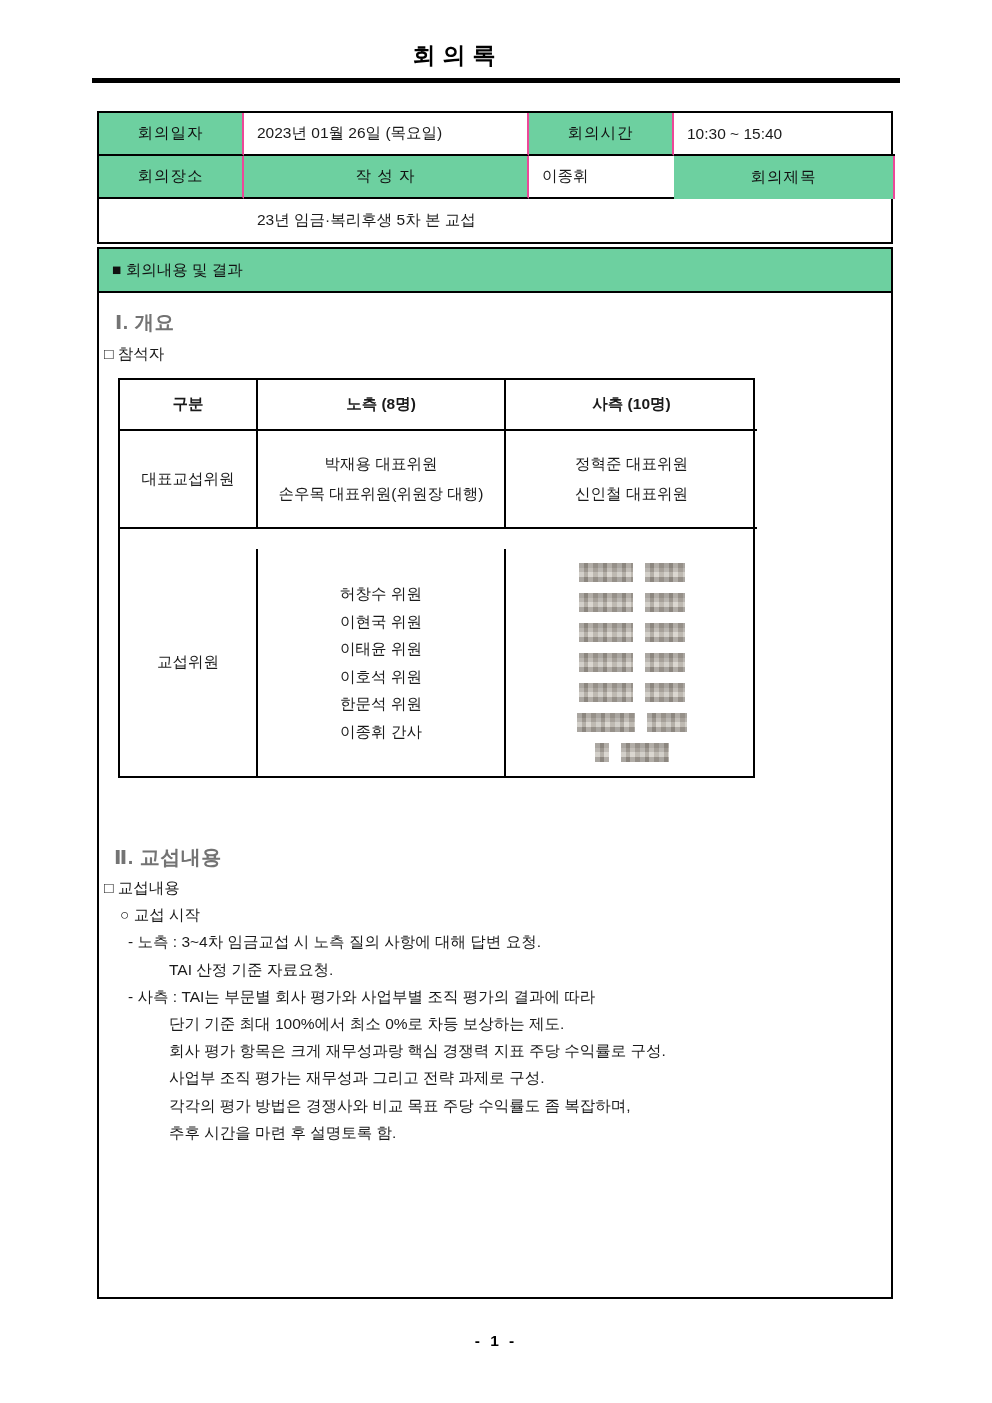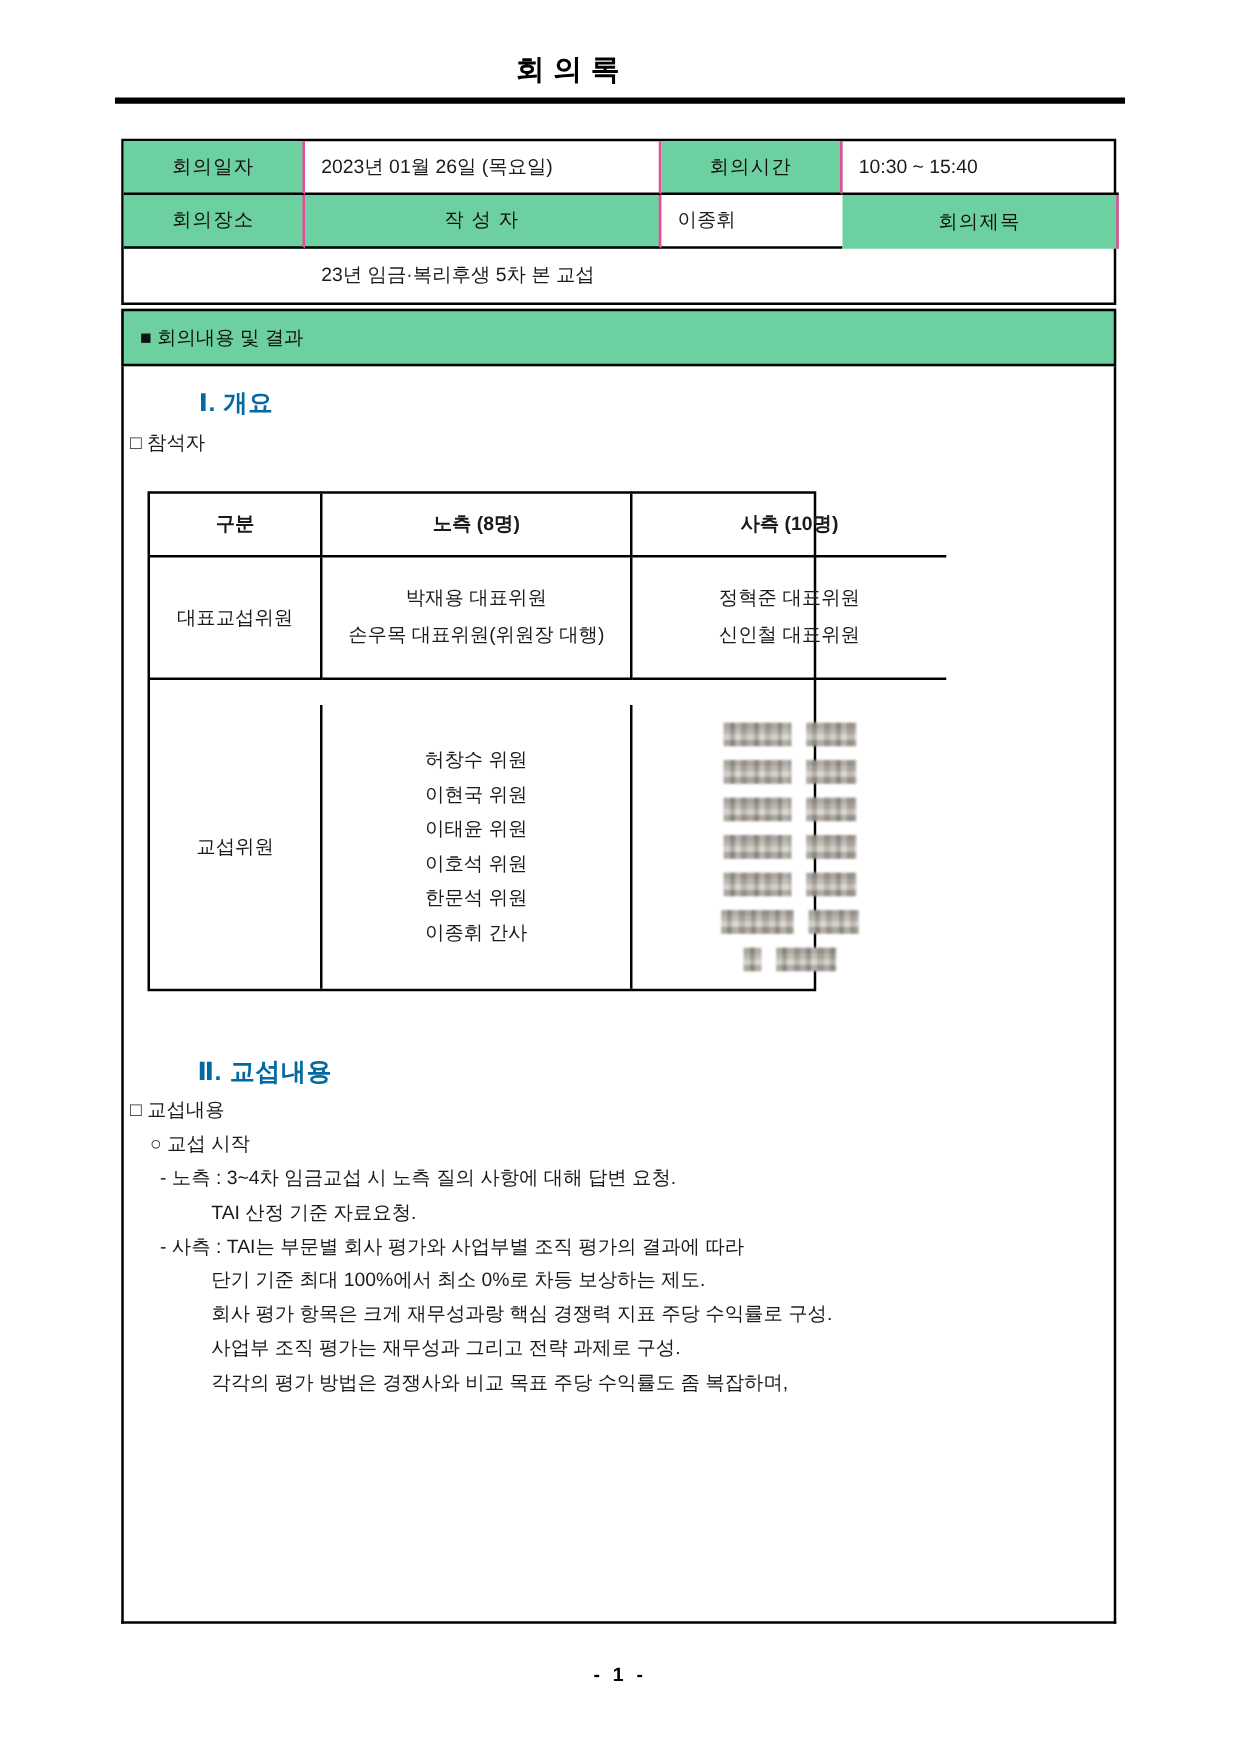--- a/index.html
+++ b/index.html
@@ -26,26 +26,26 @@
 
   
   .banner { position:absolute; top:247px; left:97px; width:796px; height:46px;
             background:#6DD0A0; border:2px solid #000; box-sizing:border-box;
             display:flex; align-items:center; padding-left:13px; font-size:15.5px; color:#111; }
 
   
   .content-box { position:absolute; top:293px; left:97px; width:796px; height:1006px;
                  border:2px solid #000; border-top:none; box-sizing:border-box; }
 
-  .sec-heading { position:absolute; font-size:19.5px; font-weight:bold; color:#0369a1; letter-spacing:0.5px;margin-left:44px; }
+  .sec-heading { position:absolute; font-size:19.5px; font-weight:bold; color:#737373; letter-spacing:0.5px; }
   .sec1-heading { top:16px; left:16px; }
   .attendees-label { position:absolute; top:51px; left:5px; font-size:15.5px; }
 
   
-  .att-table { position:absolute; top:100px; left:19px; width:535px;
+  .att-table { position:absolute; top:85px; left:19px; width:637px;
                display:grid; grid-template-columns:138px 248px 251px;
                grid-template-rows:51px 98px 247px; border:2px solid #000; box-sizing:border-box; }
   .att-table > div { display:flex; align-items:center; justify-content:center;
                      flex-direction:column; box-sizing:border-box;
                      border-right:2px solid #000; border-bottom:2px solid #000;
                      font-size:15.5px; text-align:center; }
   .att-table > div.lastcol { border-right:none; }
   .att-table > div.lastrow { border-bottom:none;margin-top:20px; }
   .att-header { font-weight:bold; }
   .two-line { line-height:30px; }
@@ -166,19 +166,20 @@
     <div class="body-lines">
       <div class="ind0">□ 교섭내용</div>
       <div class="ind1">○ 교섭 시작</div>
       <div class="ind2">- 노측 : 3~4차 임금교섭 시 노측 질의 사항에 대해 답변 요청.</div>
       <div class="ind3">TAI 산정 기준 자료요청.</div>
       <div class="ind2">- 사측 : TAI는 부문별 회사 평가와 사업부별 조직 평가의 결과에 따라</div>
       <div class="ind3">단기 기준 최대 100%에서 최소 0%로 차등 보상하는 제도.</div>
       <div class="ind3">회사 평가 항목은 크게 재무성과랑 핵심 경쟁력 지표 주당 수익률로 구성.</div>
       <div class="ind3">사업부 조직 평가는 재무성과 그리고 전략 과제로 구성.</div>
       <div class="ind3">각각의 평가 방법은 경쟁사와 비교 목표 주당 수익률도 좀 복잡하며,</div>
+      <div class="ind3">추후 시간을 마련 후 설명토록 함.</div>
     </div>
 
   </div>
 
   <div class="page-footer">- 1 -</div>
 
 </div>
 
 </body></html>

